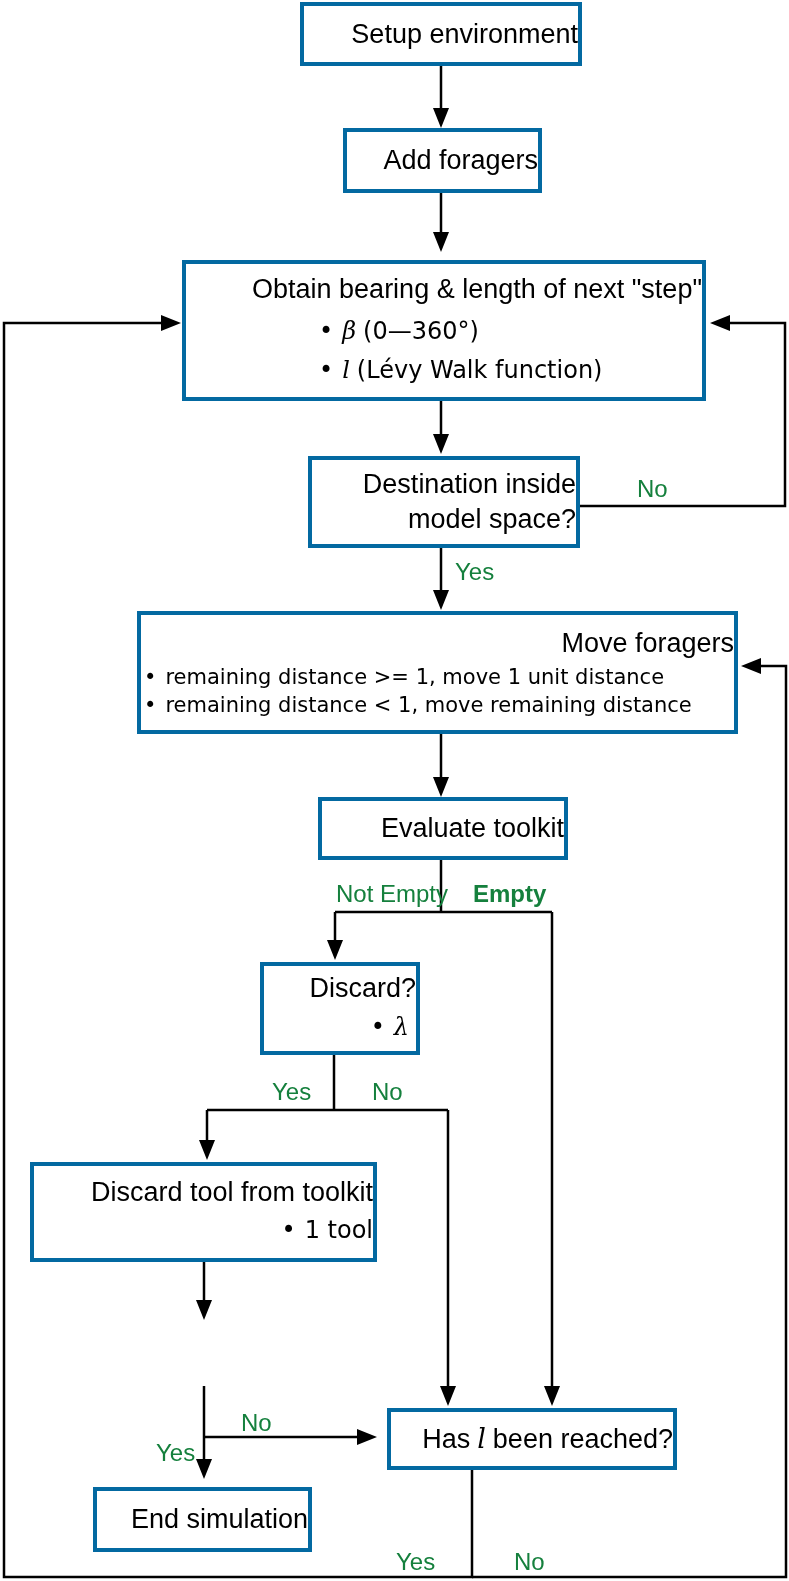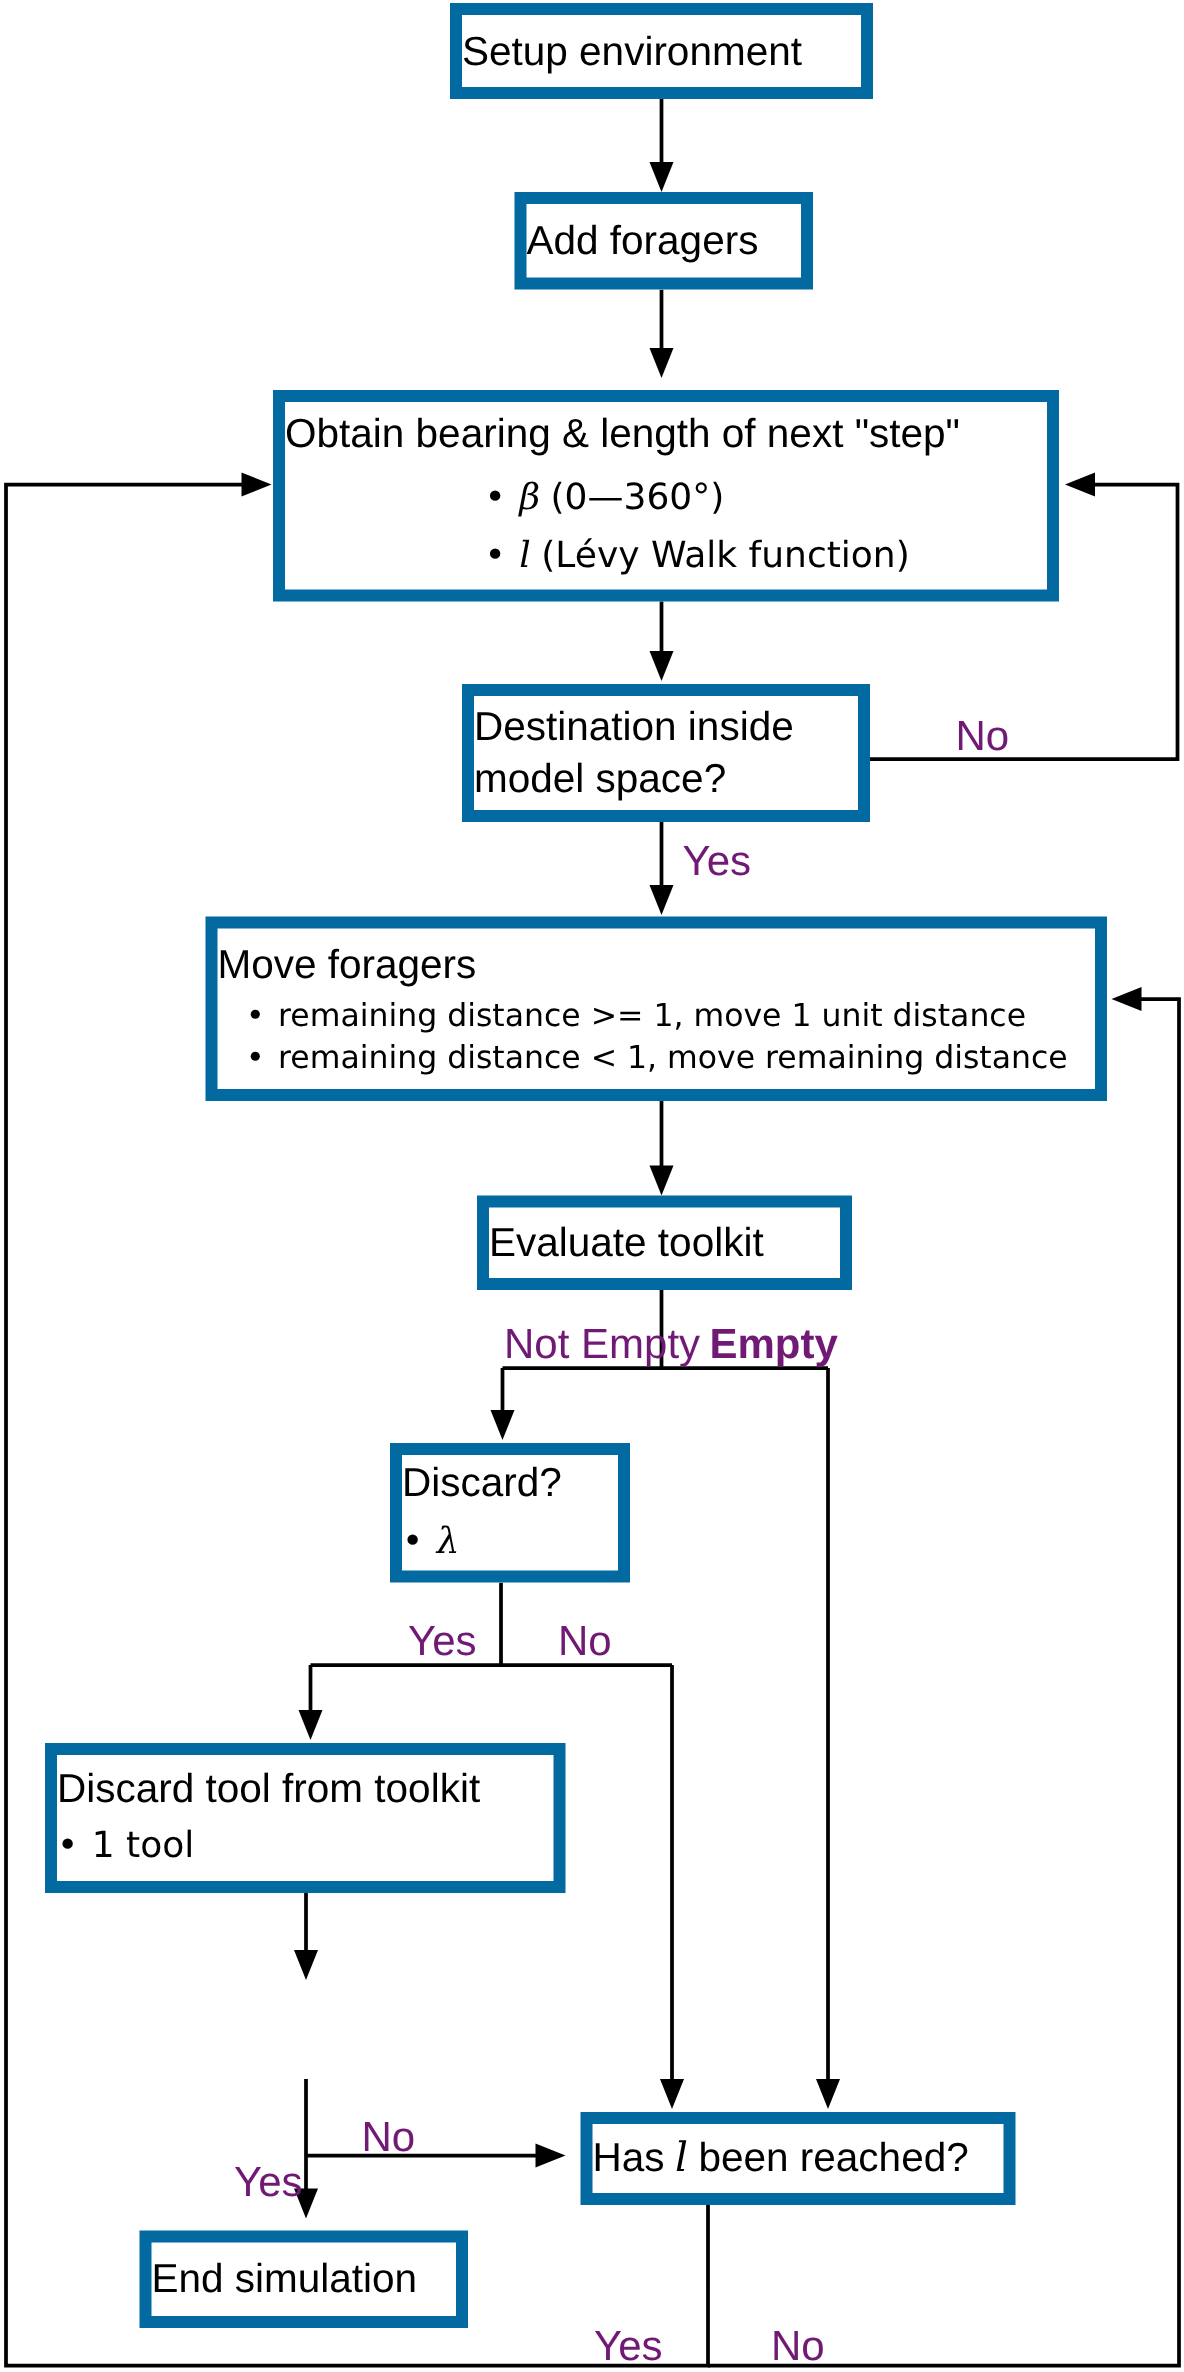--- a/index.html
+++ b/index.html
@@ -2,34 +2,34 @@
 <html><head>
 <meta charset="utf-8">
 <style>
   html,body{margin:0;padding:0;background:#ffffff;}
   .stage{
     position:relative;width:789px;height:1581px;background:#ffffff;
     font-family:"Liberation Sans",sans-serif;color:#000000;overflow:hidden;
   }
   .connectors{position:absolute;left:0;top:0;width:789px;height:1581px;}
   .box{
-    position:absolute;background:#ffffff;border:8px solid #0369a1;box-sizing:border-box;
-    display:flex;flex-direction:column;justify-content:center;align-items:flex-start;
+    position:absolute;background:#ffffff;border:4px solid #0369a1;box-sizing:border-box;
+    display:flex;flex-direction:column;justify-content:center;align-items:flex-end;
     text-align:center;
   }
   .title{font-size:27px;line-height:1.28;color:#000000;}
   .bullets{font-family:"DejaVu Sans",sans-serif;font-size:24px;line-height:1.6;text-align:left;}
   .bline{white-space:nowrap;}
   .dot{margin-right:9px;}
   .sym{font-family:"DejaVu Serif",serif;font-style:italic;margin-right:7px;}
   .sym.inline{margin:0 7px;}
   .obtain-bullets{align-self:flex-start;margin-left:133px;margin-top:6px;}
-  .move-bullets{align-self:flex-start;margin-left:19px;margin-top:4px;font-size:21px;line-height:1.3;}
+  .move-bullets{align-self:flex-start;margin-left:3px;margin-top:4px;font-size:21px;line-height:1.3;}
   .center-bullets{text-align:center;margin-top:2px;}
-  .edge-label{position:absolute;font-size:28px;line-height:1;color:#701a75;white-space:nowrap;}
+  .edge-label{position:absolute;font-size:24px;line-height:1;color:#15803d;white-space:nowrap;}
 </style>
 </head>
 <body>
 
 <div class="stage">
 
   <svg class="connectors" width="789" height="1581" viewBox="0 0 789 1581" fill="none" stroke="#000000" stroke-width="2.5">
     <g>
       <line x1="441" y1="66" x2="441" y2="110"></line>
       <polygon points="433,108 449,108 441,128" fill="#000" stroke="none"></polygon>

